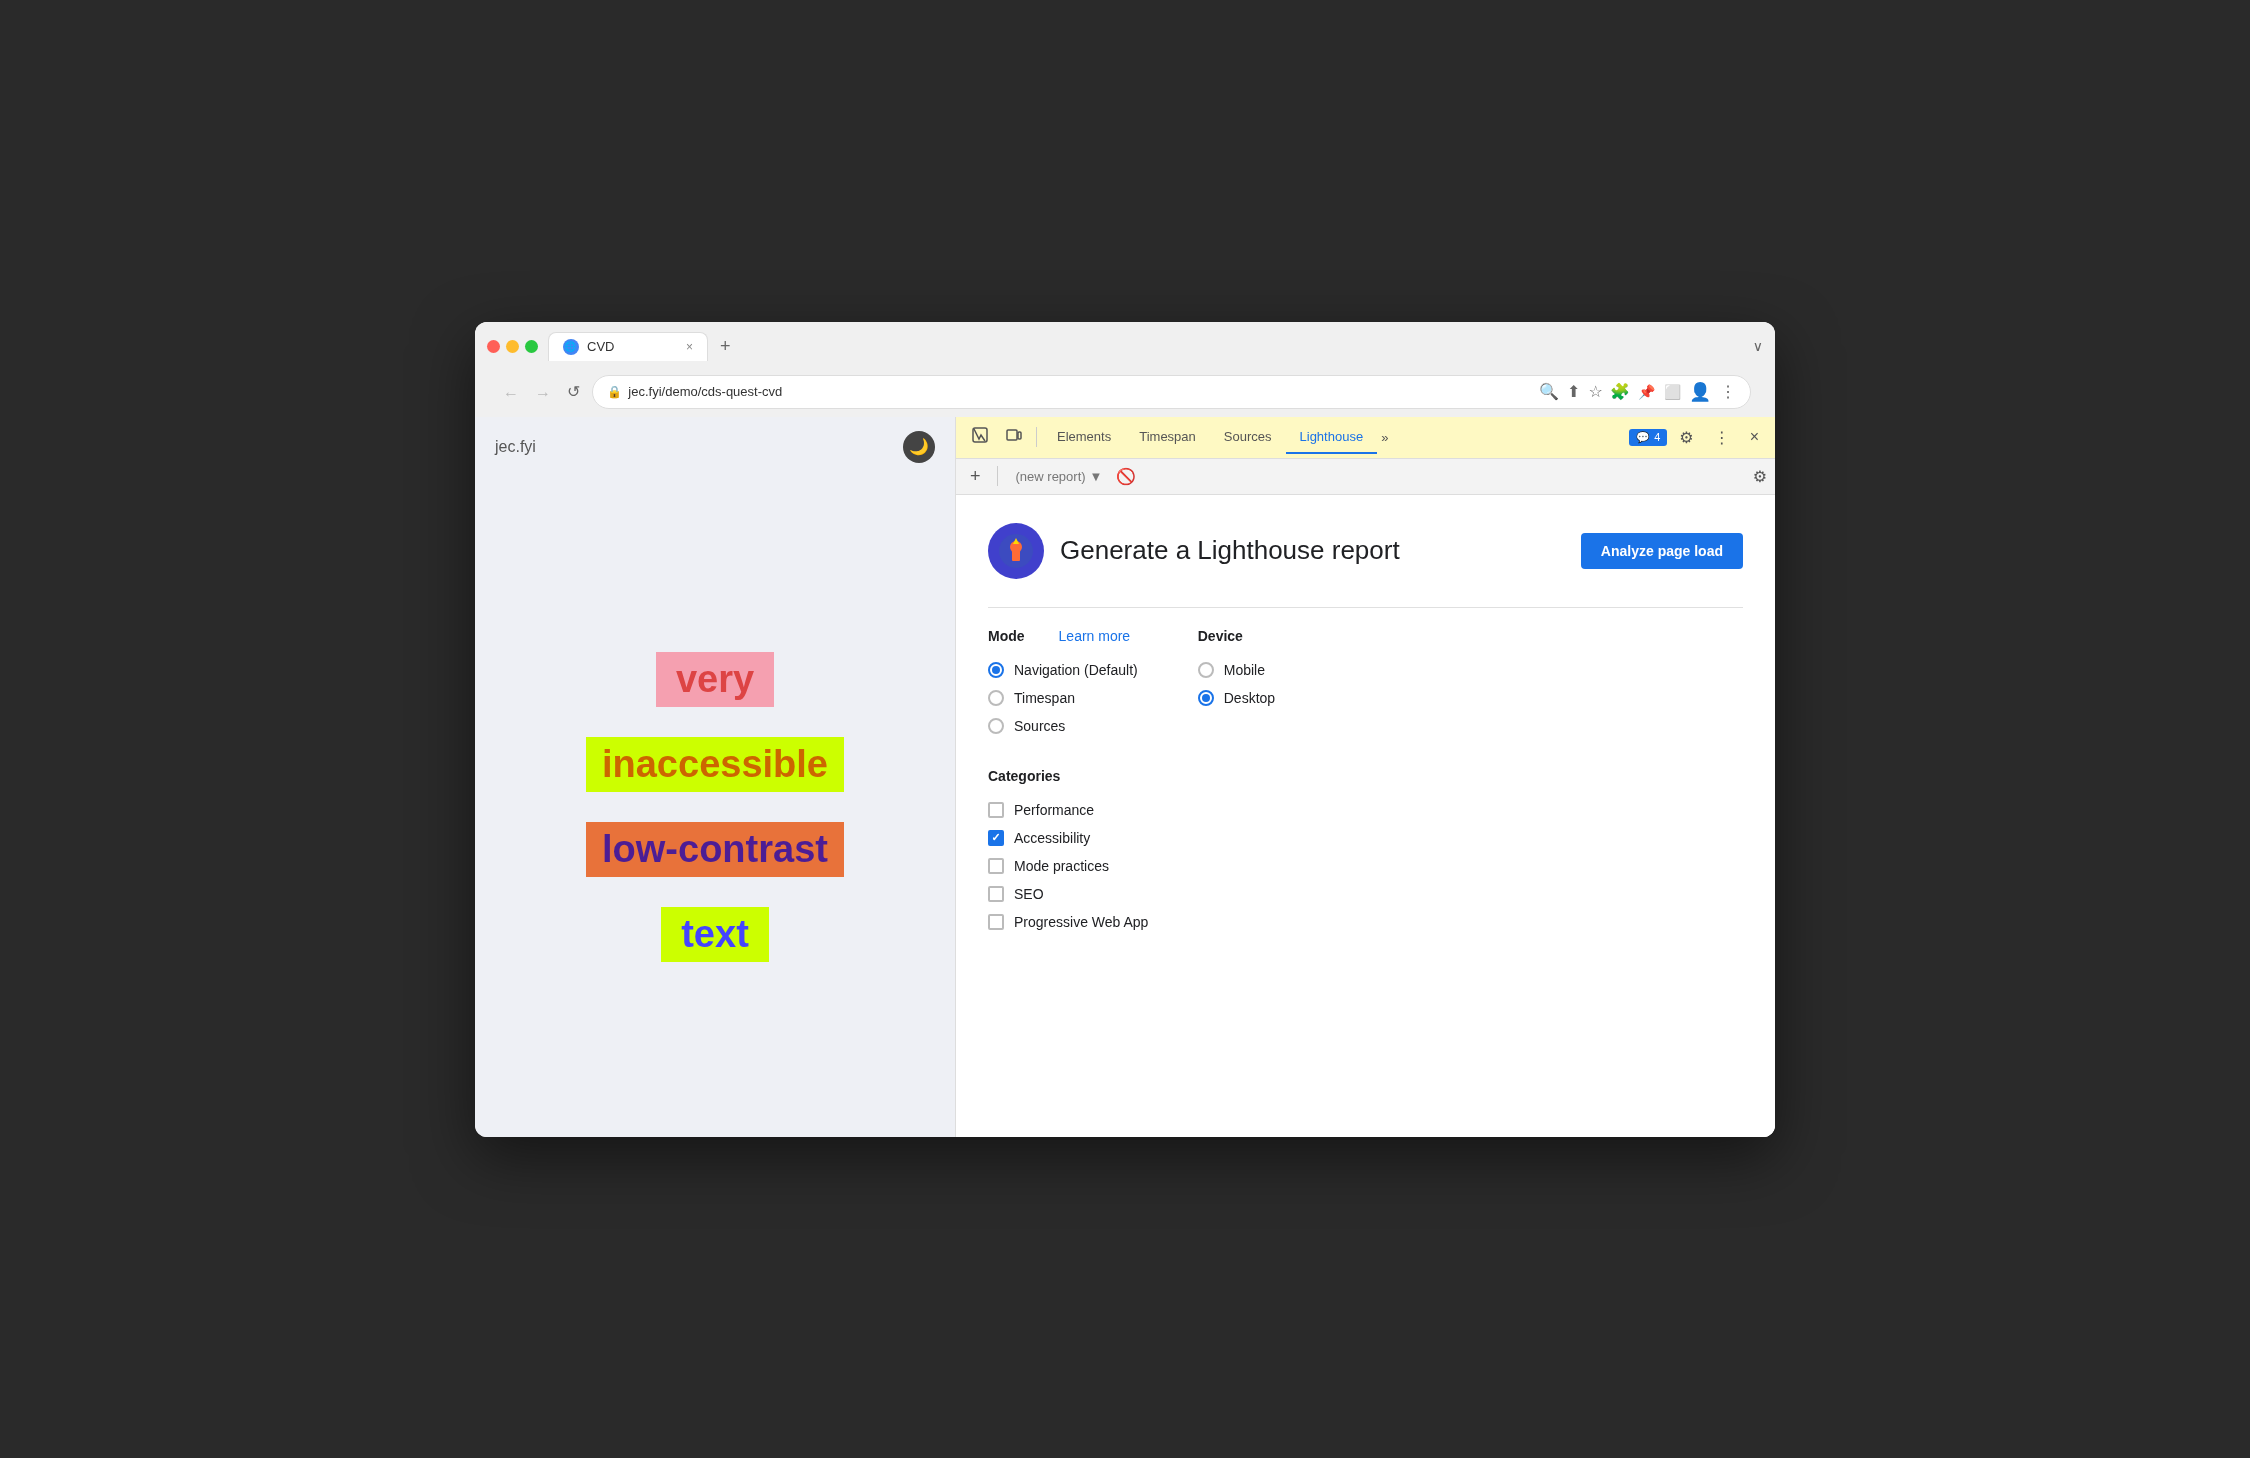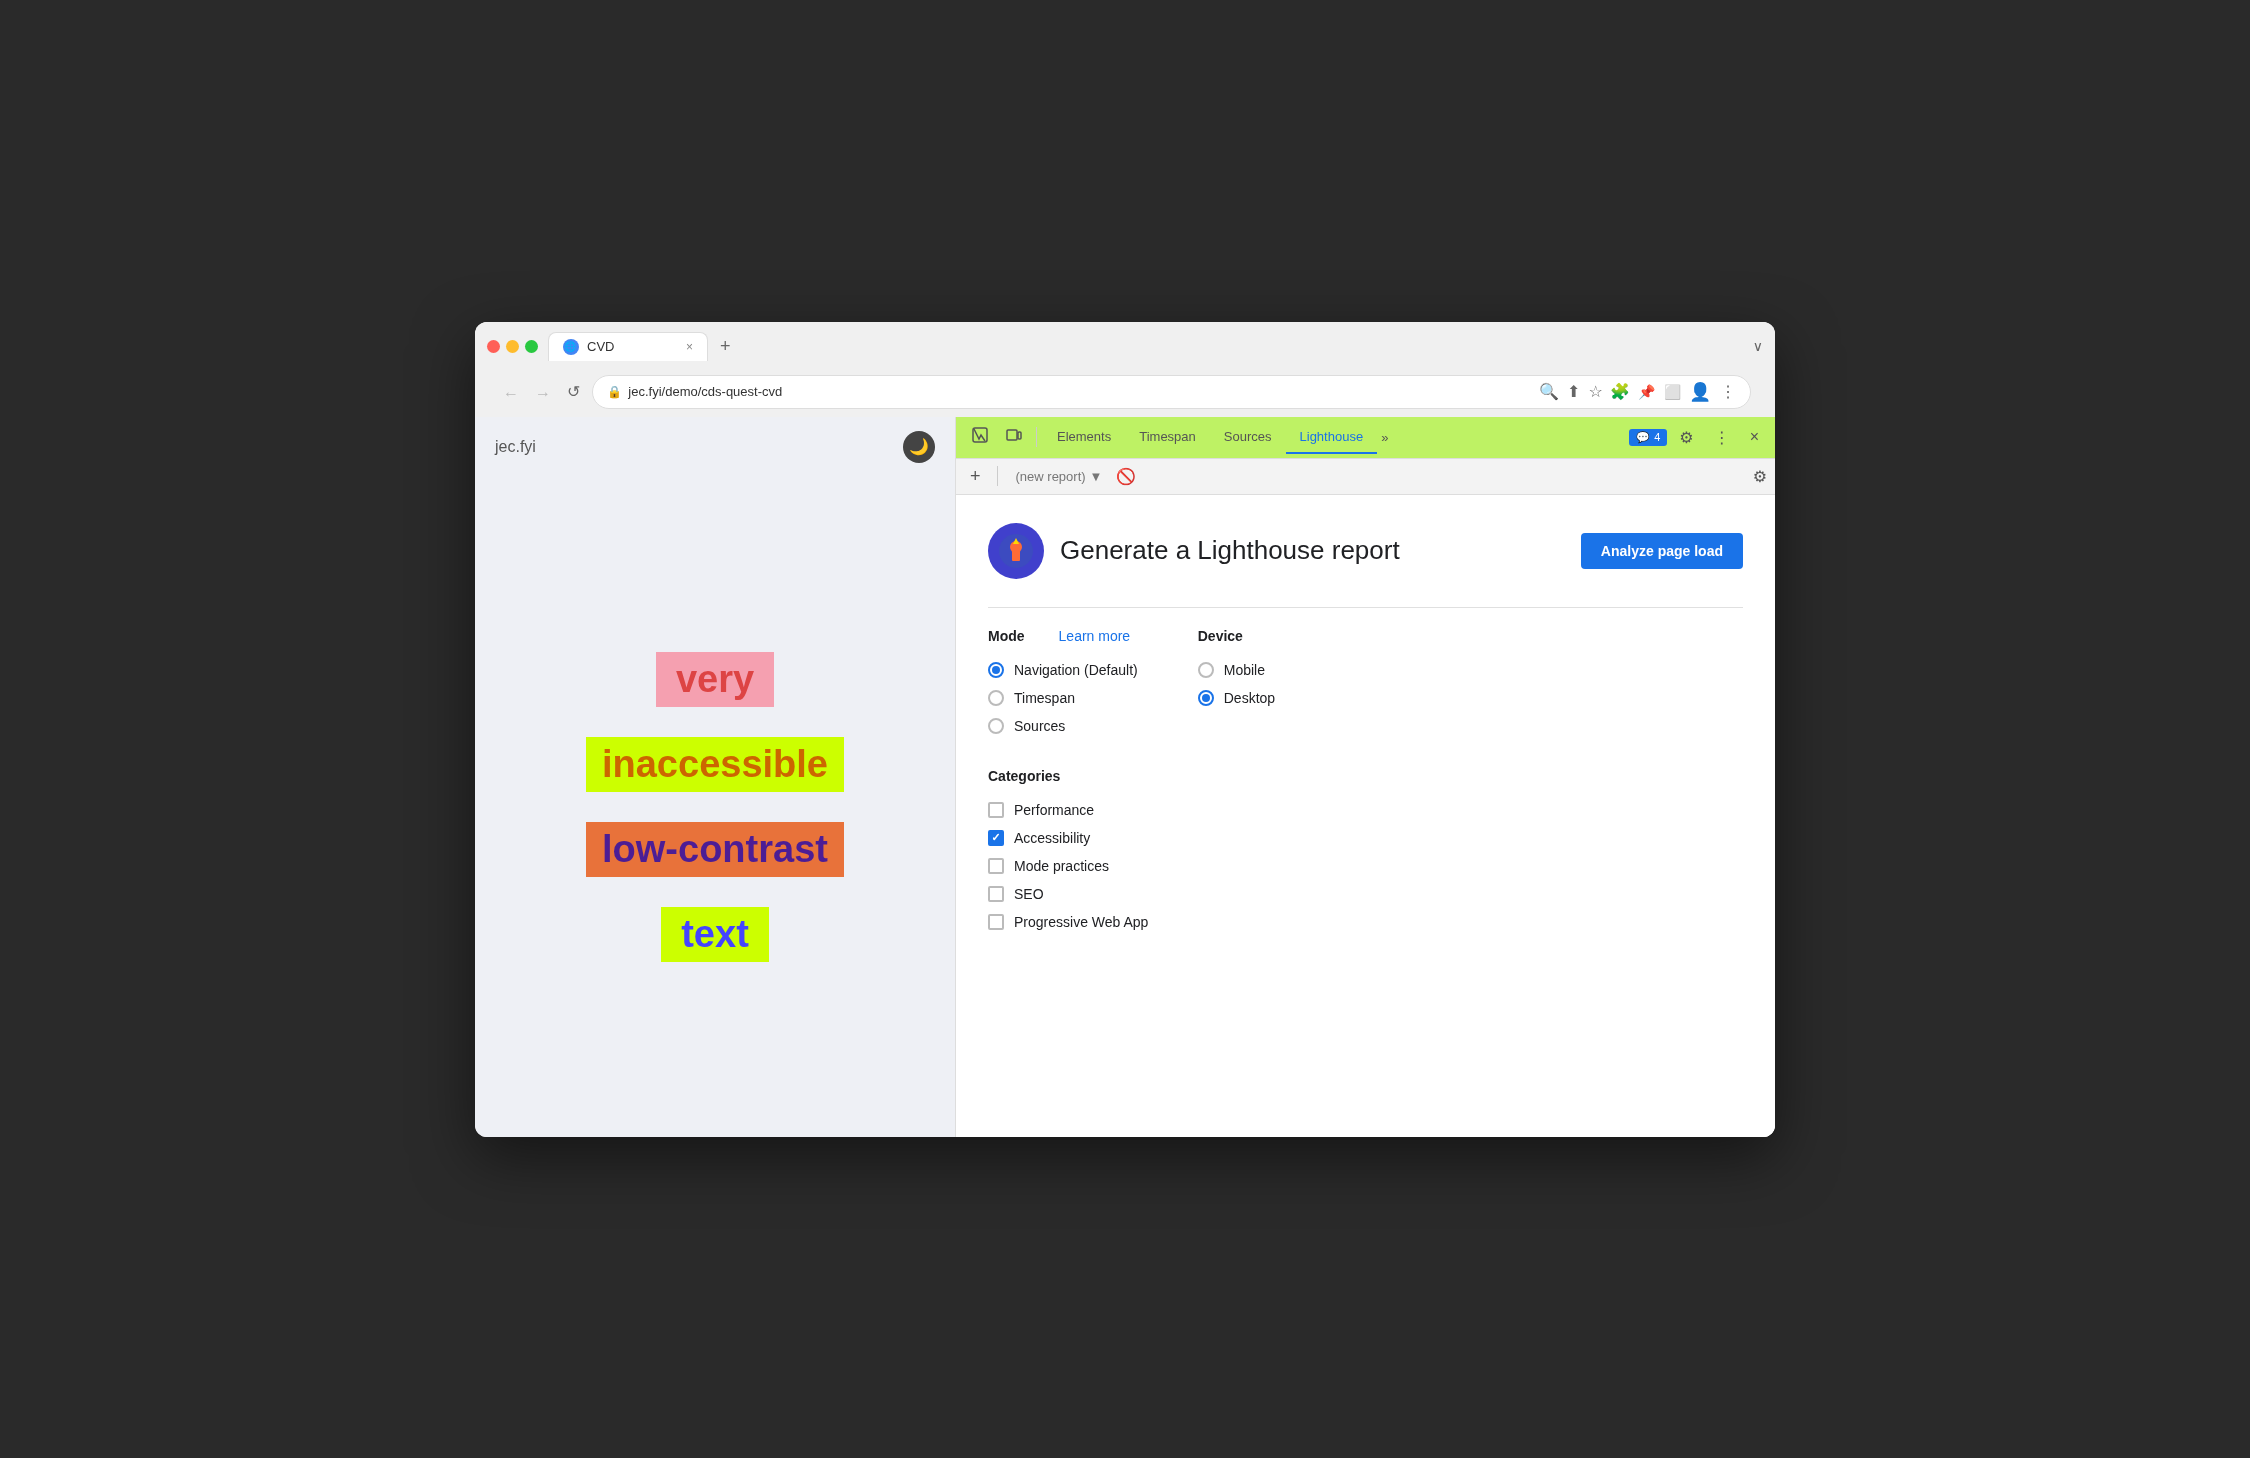--- a/index.html
+++ b/index.html
@@ -209,21 +209,21 @@
     
     .devtools-panel {
       flex: 1;
       background: #ffffff;
       display: flex;
       flex-direction: column;
       border-left: 1px solid #ddd;
     }
     
     .devtools-toolbar {
-      background: #bef264;
+      background: #fef9c3;
       display: flex;
       align-items: center;
       padding: 0 8px;
       border-bottom: 1px solid #ddd;
       height: 42px;
       gap: 2px;
       justify-content: space-between;
     }
     .dt-icon-btn {
       background: none;

